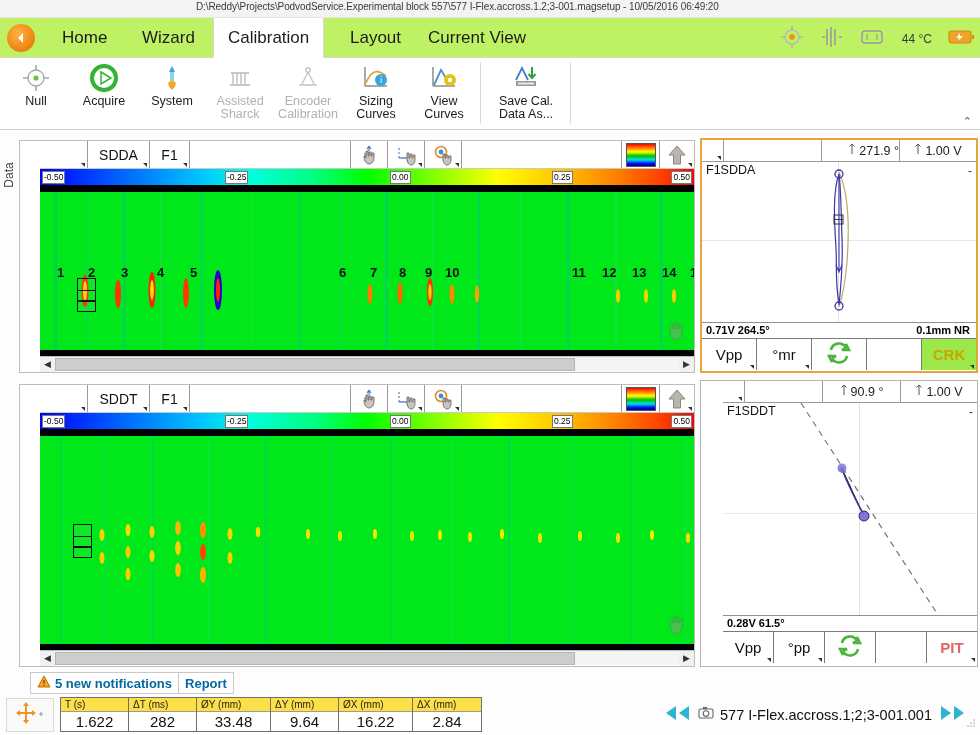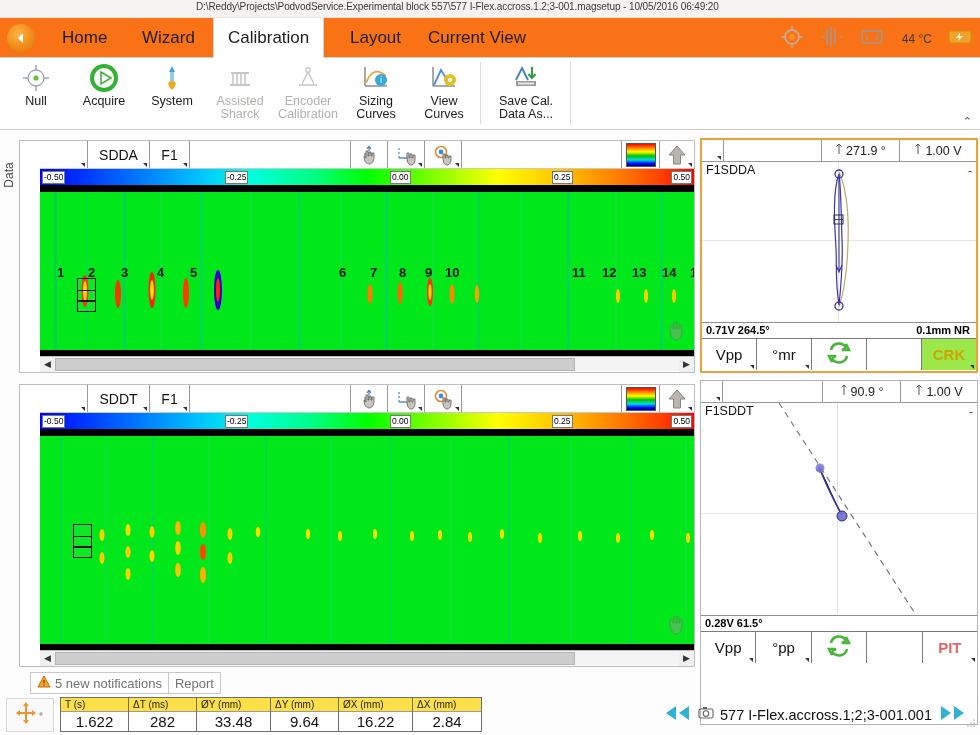--- a/index.html
+++ b/index.html
@@ -19,21 +19,21 @@
   }
   .title-text {
     position: absolute; left: 196px; top: 1px;
     font-size: 10px; color: #3a3a3a; white-space: nowrap;
     letter-spacing: -0.1px;
   }
 
   
   .ribbon-tabs {
     position: absolute; left: 0; top: 18px; width: 980px; height: 40px;
-    background: #f97316;
+    background: #bef264;
     border-bottom: 1px solid #d8d4d0;
   }
   .back-btn {
     position: absolute; left: 7px; top: 6px; width: 28px; height: 28px;
     border-radius: 50%;
     background: radial-gradient(circle at 40% 35%, #ffb347 0%, #f08c18 55%, #d9750b 100%);
     display: flex; align-items: center; justify-content: center;
     cursor: pointer;
   }
   .back-btn svg { display: block; }
@@ -217,21 +217,21 @@
   .lb-btn.pit { color: #e46565; font-weight: bold; }
 
   
   .notif {
     position: absolute; left: 30px; top: 672px; height: 22px;
     display: flex; align-items: center;
     border: 1px solid #c8c8c8; background: #fff;
   }
   .notif-item {
     height: 20px; display: flex; align-items: center; gap: 4px;
-    padding: 0 6px; font-size: 13px; color: #737373; cursor: pointer;
+    padding: 0 6px; font-size: 13px; color: #0369a1; cursor: pointer; font-weight: bold;
   }
   .notif-sep { width: 1px; height: 20px; background: #c8c8c8; }
 
   
   .meas {
     position: absolute; left: 60px; top: 697px;
     display: flex; border: 1px solid #6f6f6f; background: #fff;
   }
   .meas-col { border-right: 1px solid #6f6f6f; }
   .meas-col:last-child { border-right: none; }
@@ -710,21 +710,21 @@
       <div class="sb-arrow">▶</div>
     </div>
   </div>
 
   <div class="liss sel" style="top:138px; height:235px;">
     <div class="liss-top">
       <div class="lt-cell" style="width:22px;">
           <span class="caret"></span>
         </div>
       <div class="lt-cell" style="flex:1;"></div>
-      <div class="lt-cell" style="width:78px;">
+      <div class="lt-cell" style="width:78px;justify-content:flex-end;">
         <span>
           <svg width="8" height="12" viewBox="0 0 8 12">
               <path d="M4 1 L4 11 M1.5 3.5 L4 1 L6.5 3.5" stroke="#555" stroke-width="1" fill="none"></path>
             </svg>
         </span>
         <span>271.9 °</span>
       </div>
       <div class="lt-cell" style="width:76px;">
         <span>
           <svg width="8" height="12" viewBox="0 0 8 12">
@@ -777,21 +777,21 @@
       <div class="lb-btn">
         <span></span>
       </div>
       <div class="lb-btn crk">
         <span>CRK</span>
         <span class="caret"></span>
       </div>
     </div>
   </div>
 
-  <div class="liss unsel" style="top:380px; height:345px;">
+  <div class="liss unsel" style="top:380px; height:287px;padding-left:22px;">
     <div class="liss-top">
       <div class="lt-cell" style="width:22px;">
           <span class="caret"></span>
         </div>
       <div class="lt-cell" style="flex:1;"></div>
       <div class="lt-cell" style="width:78px;">
         <span>
           <svg width="8" height="12" viewBox="0 0 8 12">
               <path d="M4 1 L4 11 M1.5 3.5 L4 1 L6.5 3.5" stroke="#555" stroke-width="1" fill="none"></path>
             </svg>

